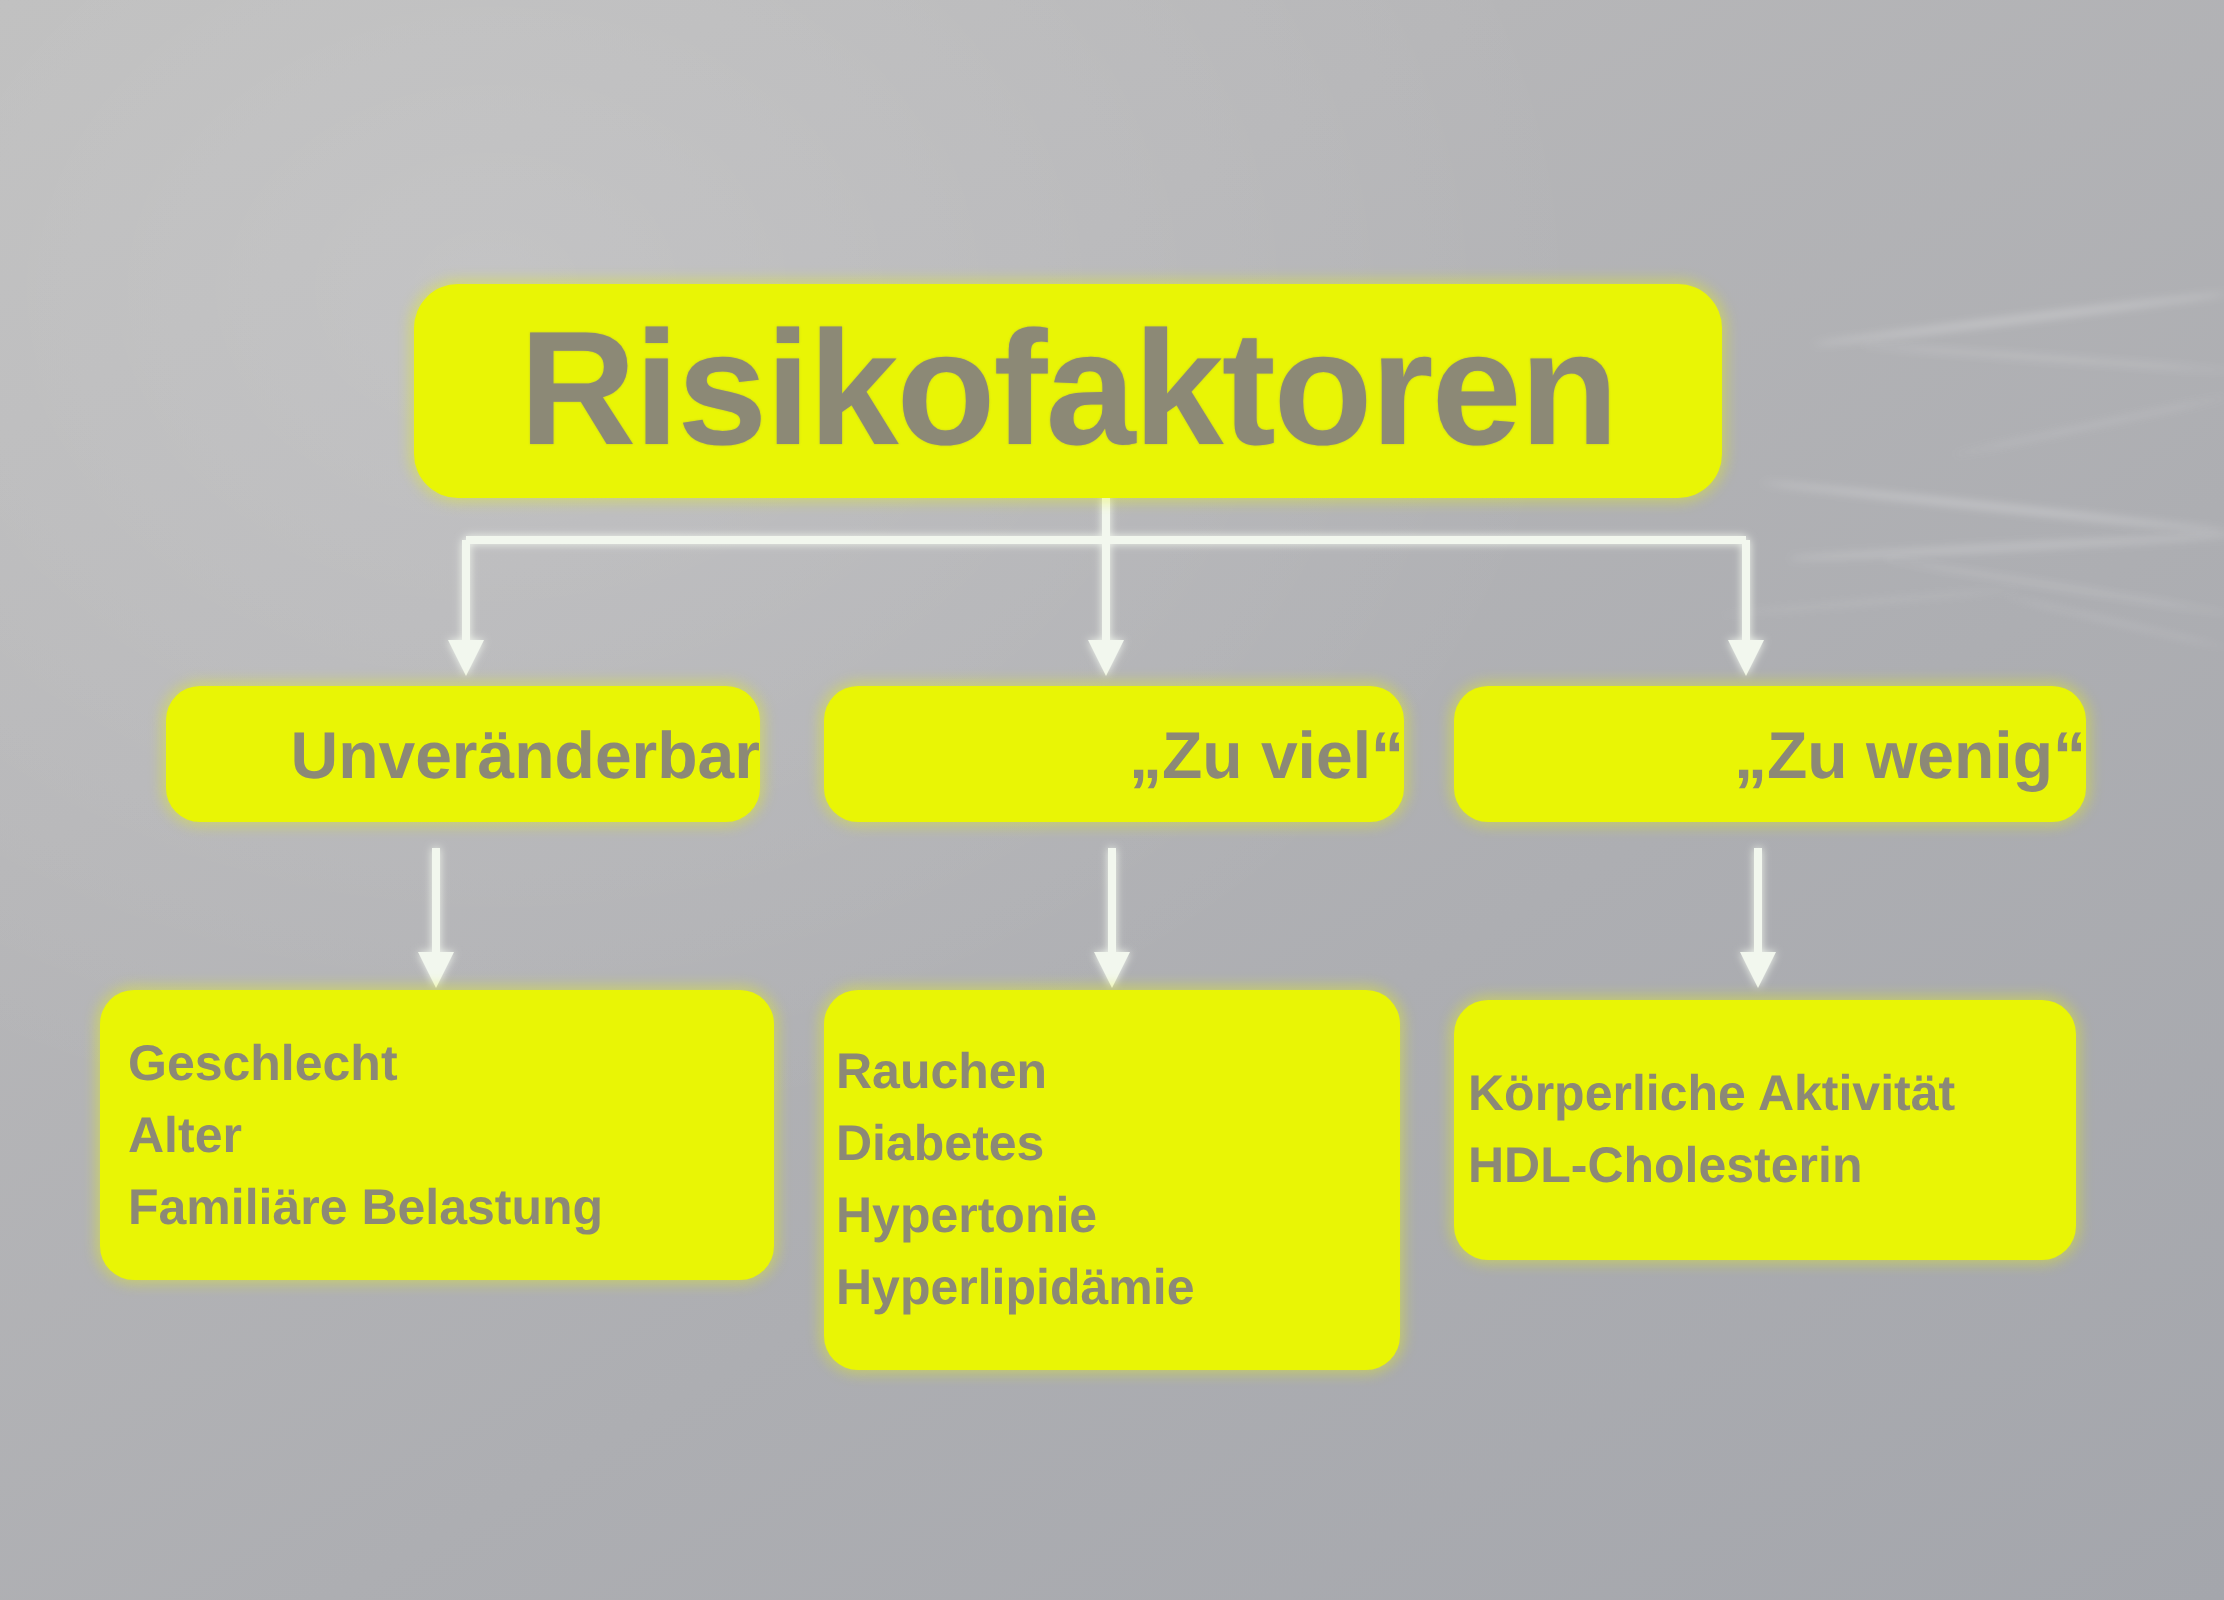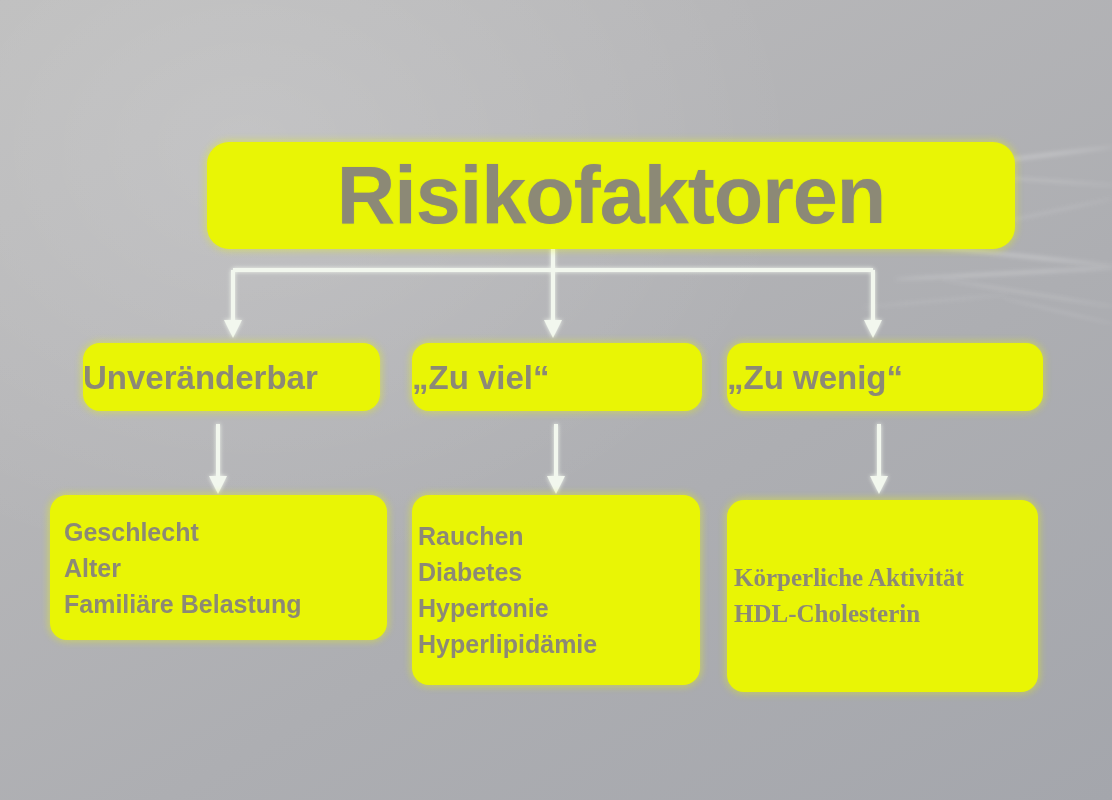--- a/index.html
+++ b/index.html
@@ -44,42 +44,42 @@
     position: absolute;
     background: #e9f505;
     border-radius: 16px;
     box-shadow: 0 0 7px 2px rgba(233,245,5,0.40);
     box-sizing: border-box;
   }
 
   .box-title {
     left: 207px;
     top: 142px;
-    width: 808px;
+    width: 654px;
     height: 107px;
     border-radius: 22px;
     display: flex;
     align-items: center;
     justify-content: center;
   }
   .box-title .txt {
     color: #8c8976;
     font-size: 81px;
     font-weight: bold;
     letter-spacing: -1px;
     line-height: 1;
     text-shadow: 0 0 1px rgba(140,137,118,0.5);
   }
 
   .cat {
     height: 68px;
     border-radius: 17px;
     display: flex;
     align-items: center;
-    justify-content: flex-start;
+    justify-content: flex-end;
   }
   .cat .txt {
     color: #8c8976;
     font-size: 33px;
     font-weight: bold;
     line-height: 1;
   }
   .cat-1 { left: 83px;  top: 343px; width: 297px; }
   .cat-2 { left: 412px; top: 343px; width: 290px; }
   .cat-3 { left: 727px; top: 343px; width: 316px; }
@@ -93,21 +93,21 @@
   }
   .list .item {
     color: #8c8976;
     font-size: 25px;
     font-weight: bold;
     line-height: 36px;
     white-space: nowrap;
   }
   .list-1 { left: 50px;  top: 495px; width: 337px; height: 145px; padding: 0 0 0 14px; }
   .list-2 { left: 412px; top: 495px; width: 288px; height: 190px; padding: 0 0 0 6px; }
-  .list-3 { left: 727px; top: 500px; width: 311px; height: 192px; padding: 0 0 0 7px; font-family: Liberation Serif, serif; }
+  .list-3 { left: 727px; top: 500px; width: 311px; height: 130px; padding: 0 0 0 7px; }
 
   .list-1 .item { margin-left: 0; }
   .list-2 .item { margin-left: 0; }
   .list-3 .item { margin-left: 0; }
 
   svg.connectors {
     position: absolute;
     left: 0;
     top: 0;
     width: 1112px;

